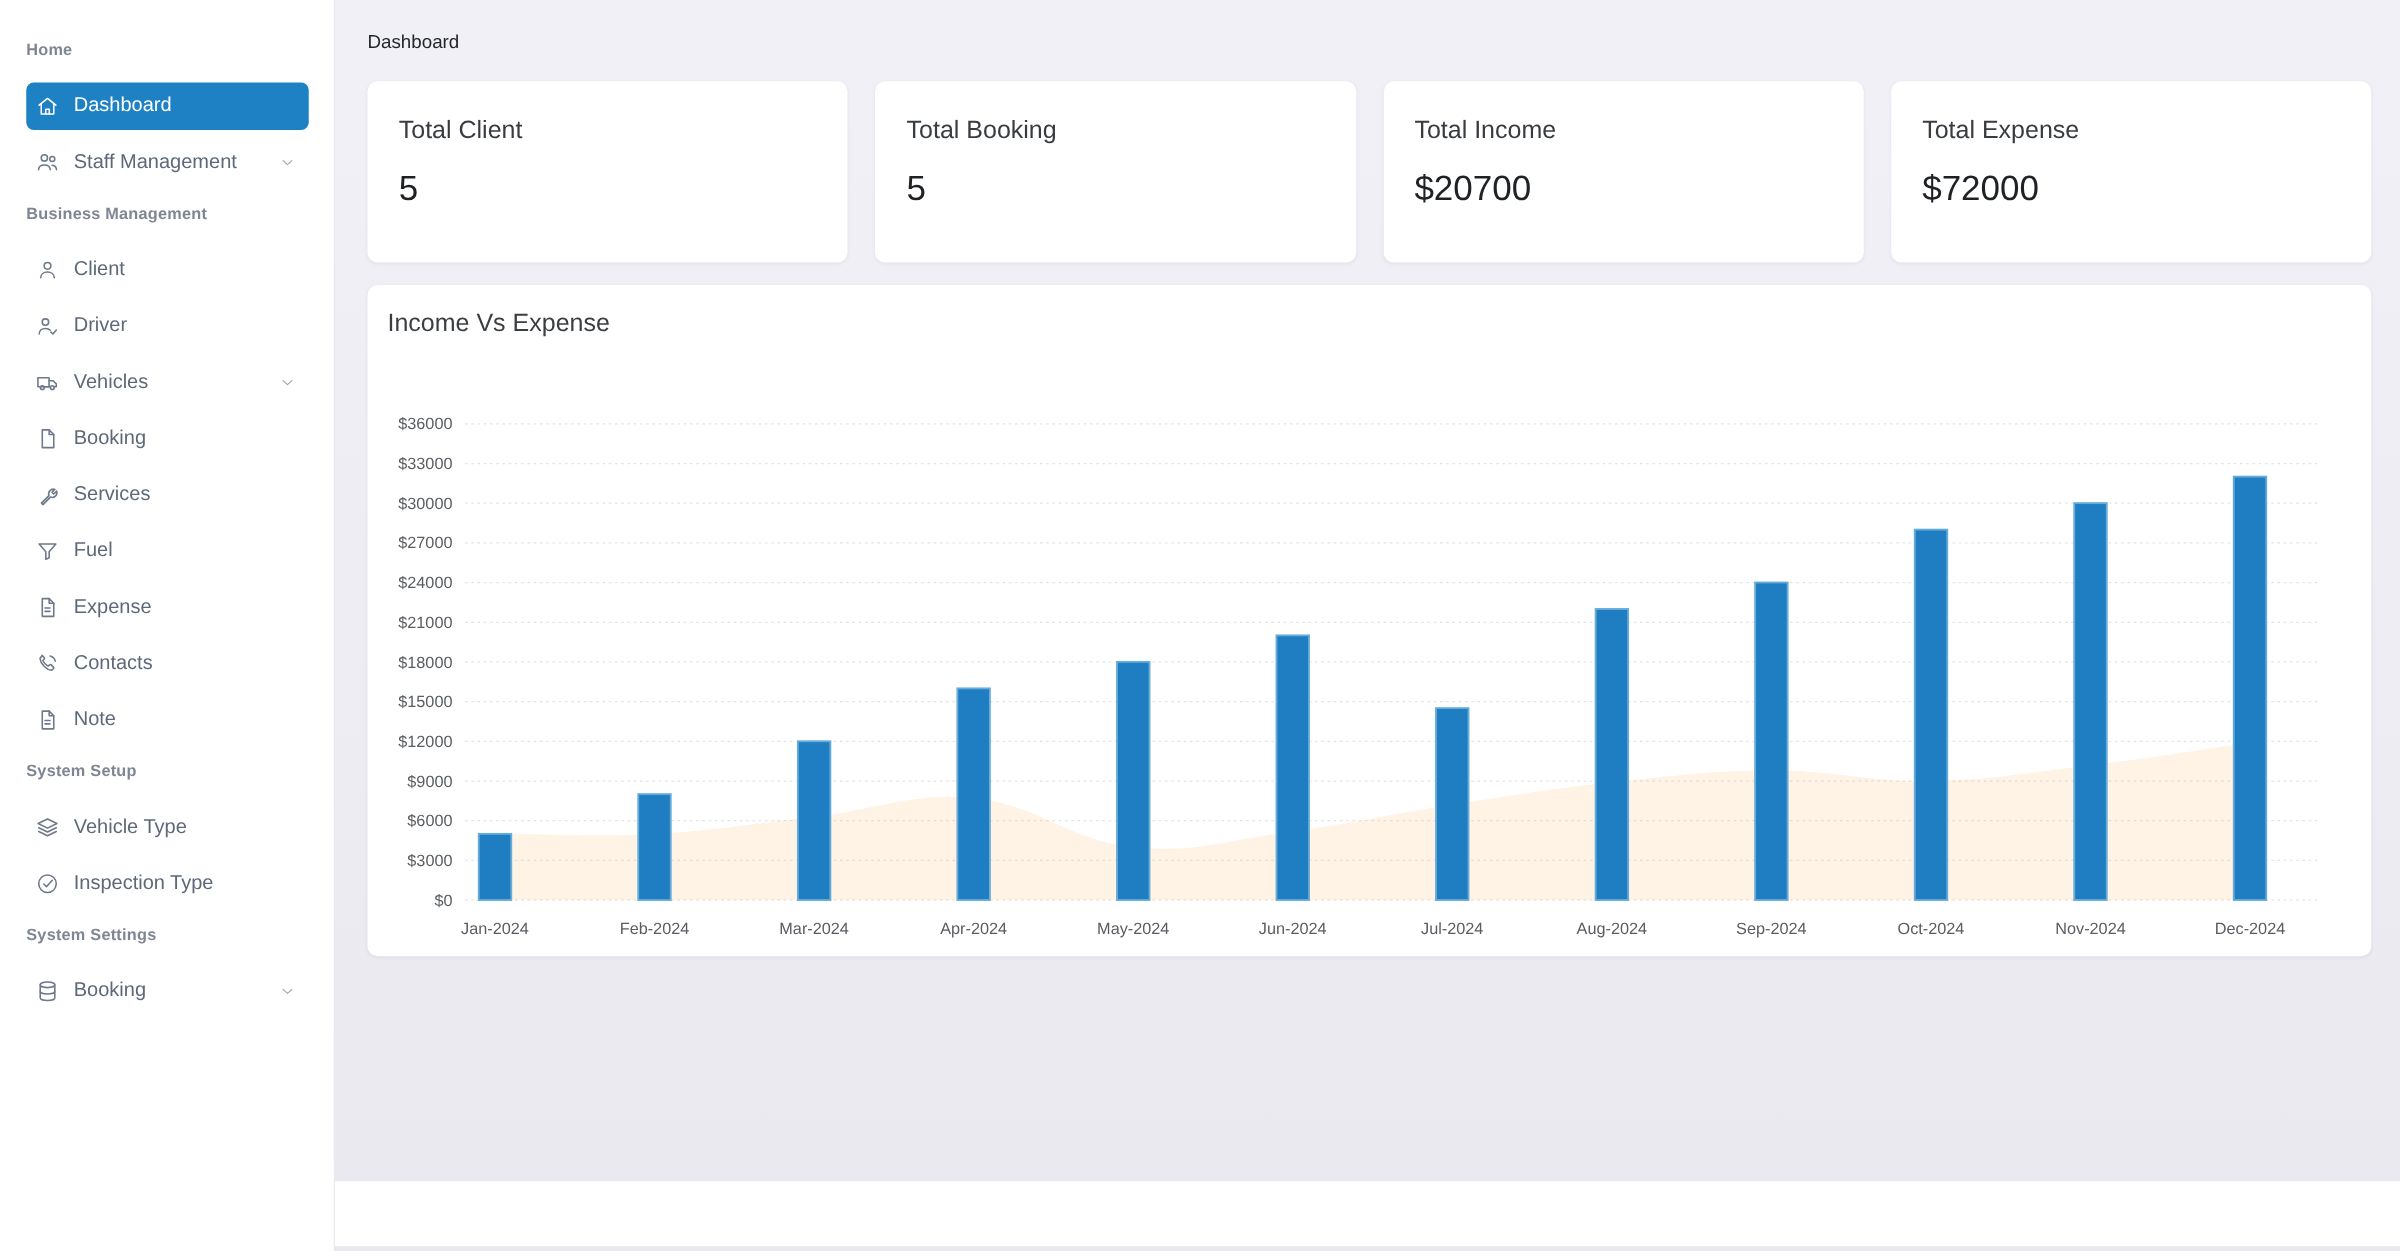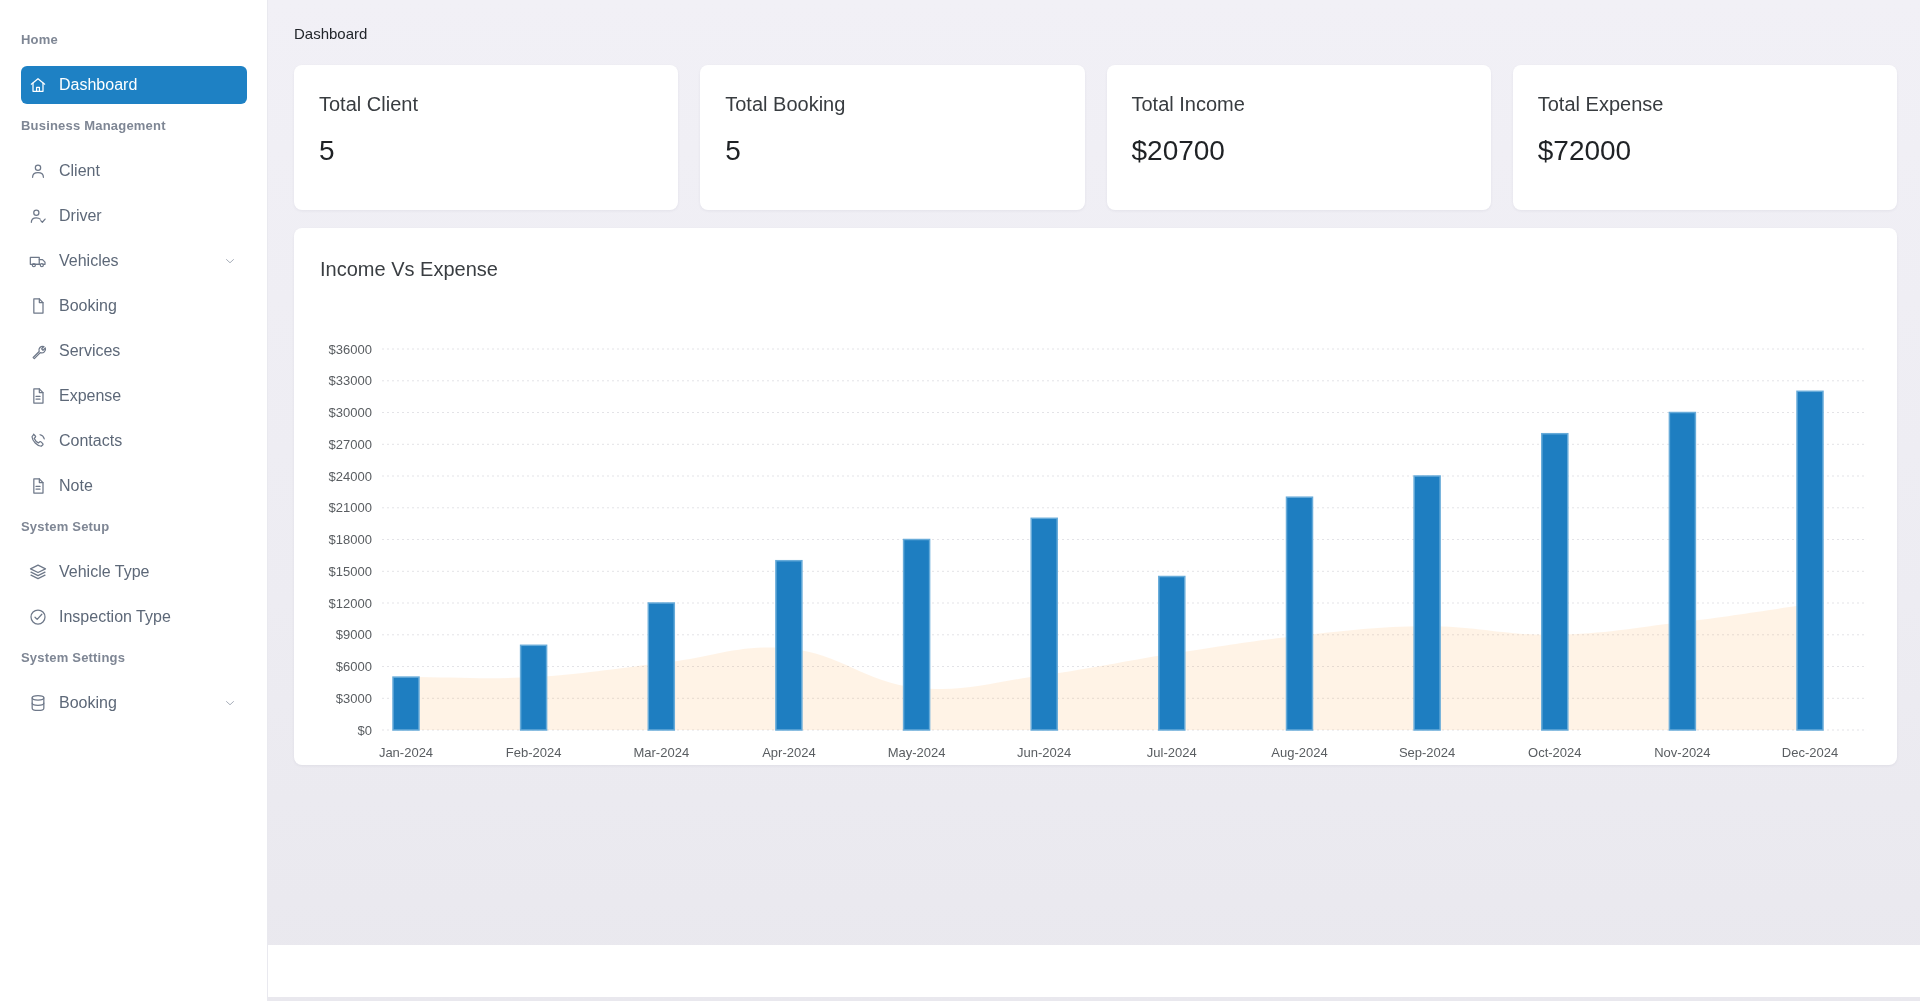--- a/index.html
+++ b/index.html
@@ -41,21 +41,21 @@
   .stats-row { display:flex; gap:22px;border-radius:26px; }
   .stat-card {
     flex:1 1 0; height:145px; background:#ffffff; border-radius:8px;
     box-shadow:0 1px 3px rgba(40,40,60,.06); padding:26px 25px;
   }
   .stat-title { font-size:20px; color:#383c40; line-height:26px; font-weight:400; }
   .stat-value { font-size:28px; color:#1f2225; line-height:40px; margin-top:14px; font-weight:500; }
 
   .chart-card {
     margin-top:18px; height:537px; background:#ffffff; border-radius:8px;
-    box-shadow:0 1px 3px rgba(40,40,60,.06); padding:26px;
+    box-shadow:0 1px 3px rgba(40,40,60,.06); padding:16px;
   }
   .chart-title { font-size:20px; font-weight:400; color:#3a3e42; line-height:30px; }
   .chart-wrap { margin-top:26px; }
 
   .footer {
     position:absolute; left:268px; top:945px; right:0; height:52px;
     background:#ffffff; z-index:1;
   }
 </style>
 </head>
@@ -67,20 +67,36 @@
       <div class="sb-section-label first">Home</div>
       <div class="sb-item active">
         <span class="sb-icon">
           <svg viewBox="0 0 24 24" fill="none" stroke="currentColor" stroke-width="1.5" stroke-linecap="round" stroke-linejoin="round">
             <path d="M4 11 L12 4.5 L20 11"></path>
             <path d="M6 9.6 V19.5 H18 V9.6"></path>
             <path d="M10.3 19.5 v-4.6 h3.4 v4.6"></path>
           </svg>
         </span>
         <span class="sb-label">Dashboard</span>
+      </div>
+      <div class="sb-item">
+        <span class="sb-icon">
+          <svg viewBox="0 0 24 24" fill="none" stroke="currentColor" stroke-width="1.5" stroke-linecap="round" stroke-linejoin="round">
+            <circle cx="9" cy="7.6" r="3"></circle>
+            <path d="M3.4 19 c0-3.1 2.5-4.6 5.6-4.6 s5.6 1.5 5.6 4.6"></path>
+            <circle cx="16.6" cy="8.6" r="2.4"></circle>
+            <path d="M16.4 14.6 c2.7 .3 4.2 1.8 4.2 4.4"></path>
+          </svg>
+        </span>
+        <span class="sb-label">Staff Management</span>
+        <span class="sb-chevron">
+          <svg viewBox="0 0 24 24" fill="none" stroke="currentColor" stroke-width="1.5" stroke-linecap="round" stroke-linejoin="round">
+            <path d="M6 9.5 L12 15 L18 9.5"></path>
+          </svg>
+        </span>
       </div>
       <div class="sb-section-label">Business Management</div>
       <div class="sb-item">
         <span class="sb-icon">
           <svg viewBox="0 0 24 24" fill="none" stroke="currentColor" stroke-width="1.5" stroke-linecap="round" stroke-linejoin="round">
             <circle cx="12" cy="8" r="3.2"></circle>
             <path d="M5.5 19.5 c0-3.6 3-5.5 6.5-5.5 s6.5 1.9 6.5 5.5"></path>
           </svg>
         </span>
         <span class="sb-label">Client</span>
@@ -121,20 +137,28 @@
         </span>
         <span class="sb-label">Booking</span>
       </div>
       <div class="sb-item">
         <span class="sb-icon">
           <svg viewBox="0 0 24 24" fill="none" stroke="currentColor" stroke-width="1.5" stroke-linecap="round" stroke-linejoin="round">
             <path d="M6.2 19.8 l7.2-7.2 a4.6 4.6 0 0 1 5.7-6 l-2.8 2.8 1.7 1.7 2.8-2.8 a4.6 4.6 0 0 1-6 5.7 L7.6 21.2 Z"></path>
           </svg>
         </span>
         <span class="sb-label">Services</span>
+      </div>
+      <div class="sb-item">
+        <span class="sb-icon">
+          <svg viewBox="0 0 24 24" fill="none" stroke="currentColor" stroke-width="1.5" stroke-linecap="round" stroke-linejoin="round">
+            <path d="M4 5 h16 l-6.4 7.4 v5.8 l-3.2 1.6 v-7.4 Z"></path>
+          </svg>
+        </span>
+        <span class="sb-label">Fuel</span>
       </div>
       <div class="sb-item">
         <span class="sb-icon">
           <svg viewBox="0 0 24 24" fill="none" stroke="currentColor" stroke-width="1.5" stroke-linecap="round" stroke-linejoin="round">
             <path d="M7 3.5 h6.6 l4.4 4.4 V20.5 H7 Z"></path>
             <path d="M13.6 3.5 v4.4 h4.4"></path>
             <path d="M9.6 12.5 h4.8"></path>
             <path d="M9.6 15.7 h4.8"></path>
           </svg>
         </span>

